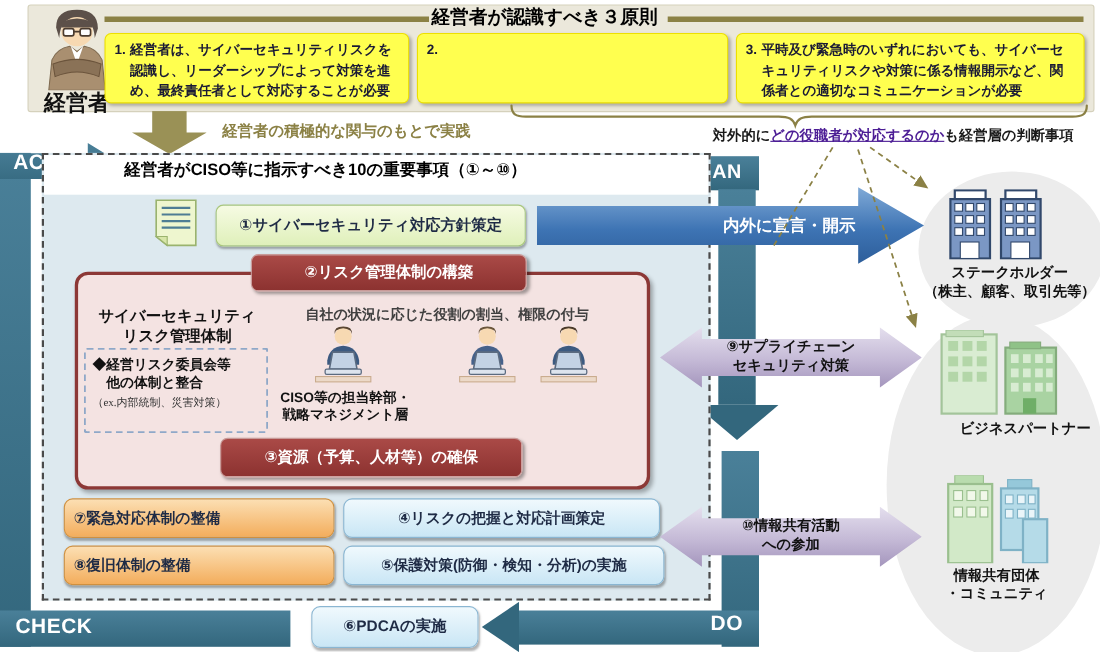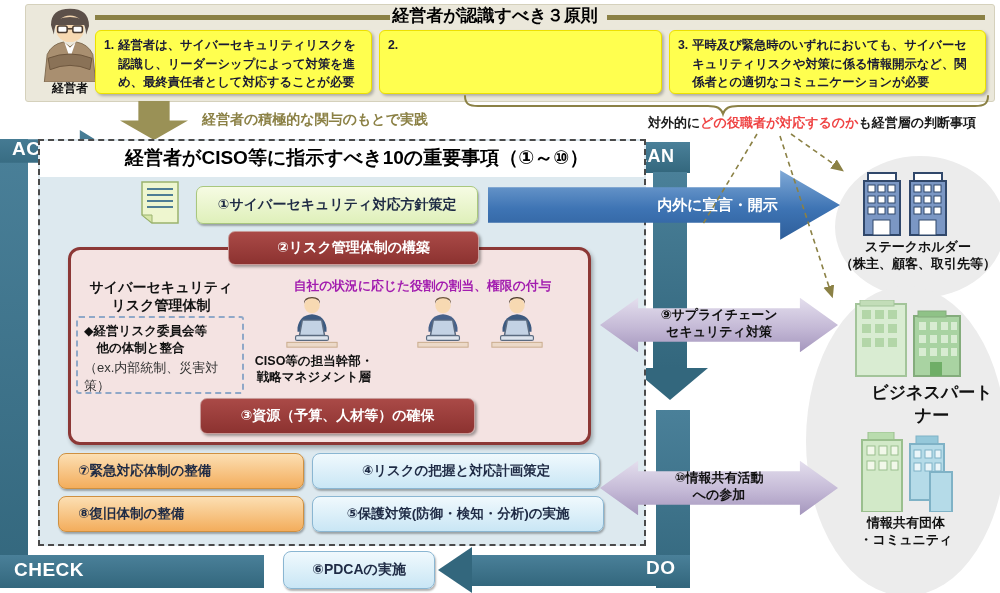--- a/index.html
+++ b/index.html
@@ -22,31 +22,31 @@
   .mainbox{background:#dde9ef;border:2px dashed #4a4a4a;}
   .btn-green{background:linear-gradient(180deg,#f6fbe3,#dff0ba);border:1px solid #a9c77d;border-radius:7px;
              box-shadow:1px 2px 2px rgba(0,0,0,.3);}
   .btn-blue{background:linear-gradient(180deg,#f0f9fd,#c9e6f5);border:1px solid #8ab6d2;border-radius:8px;
             box-shadow:1px 2px 2px rgba(0,0,0,.3);}
   .btn-orange{background:linear-gradient(180deg,#fcdfb3,#f3ad5c);border:1px solid #cf9040;border-radius:8px;
               box-shadow:1px 2px 2px rgba(0,0,0,.3);}
   .ribbon{background:linear-gradient(180deg,#aa4a47,#8c3230);border:1px solid #c89a98;border-radius:7px;
           box-shadow:2px 2px 3px rgba(0,0,0,.35);color:#fff;font-weight:bold;text-align:left;}
   .btxt{font-weight:bold;color:#1f2b45;display:flex;align-items:center;justify-content:center;height:100%;}
-  .btxt-l{font-weight:bold;color:#1f2b45;display:flex;align-items:center;height:100%;padding-left:19px;box-sizing:border-box;}
+  .btxt-l{font-weight:bold;color:#1f2b45;display:flex;align-items:center;height:100%;padding-left:8px;box-sizing:border-box;}
   .pink{background:#f4e3e2;border:3px solid #8c3836;border-radius:12px;box-shadow:2px 3px 4px rgba(0,0,0,.3);}
   .alignbox{border:2px dashed #8fa8c8;border-radius:3px;padding:5px 4px 3px 6px;box-sizing:border-box;}
   .ellipse{background:#ececec;border-radius:50%;}
   .blue-arrow{background:linear-gradient(180deg,#84add9 0%,#3e74b4 55%,#2c5c98 100%);
     clip-path:polygon(0 26%,83% 26%,83% 3%,100% 50%,83% 97%,83% 74%,0 74%);}
   .purple-arrow{background:linear-gradient(180deg,#e6e1ef 0%,#c4b9d6 55%,#a293bb 100%);
     clip-path:polygon(0 50%,16% 3%,16% 21%,84% 21%,84% 3%,100% 50%,84% 97%,84% 79%,16% 79%,16% 97%);
     filter:drop-shadow(1px 2px 1px rgba(0,0,0,.25));}
   .olive-txt{color:#8b8145;font-weight:bold;}
-  .link-ul{color:#ef4444;}
+  .link-ul{color:#4c1d95;text-decoration:underline;}
 </style>
 </head>
 <body>
 
 <div id="stage">
 
   <div class="a ellipse" style="left:835px;top:156px;width:170px;height:142px;"></div>
   <div class="a ellipse" style="left:806px;top:286px;width:200px;height:310px;"></div>
 
   <div class="a banner" style="left:25px;top:4px;width:968px;height:96px;"></div>
@@ -55,21 +55,21 @@
     <path d="M20,20 Q20,3 40,3 Q60,3 60,21 L57,30 Q56,11 40,11 Q24,11 23,30 Z" fill="#5c5049"></path>
     <ellipse cx="40" cy="24" rx="15" ry="14" fill="#f7d9b2"></ellipse>
     <path d="M25,15 Q40,8 55,15 L55,20 L25,20 Z" fill="#5c5049"></path>
     <rect x="27" y="21" width="10" height="7" rx="2" fill="#fdfdfd" stroke="#4a3b2f" stroke-width="1.6"></rect>
     <rect x="43" y="21" width="10" height="7" rx="2" fill="#fdfdfd" stroke="#4a3b2f" stroke-width="1.6"></rect>
     <line x1="37" y1="24" x2="43" y2="24" stroke="#4a3b2f" stroke-width="1.6"></line>
     <path d="M13,80 L16,51 Q21,40 33,38 L40,43 L47,38 Q59,40 64,51 L67,80 Z" fill="#a98f70" stroke="#7e6a50" stroke-width="1"></path>
     <path d="M34,38 L40,44 L46,38 L41,52 L39,52 Z" fill="#fff"></path>
     <path d="M17,55 Q40,46 63,55 L61,67 Q40,58 19,67 Z" fill="#8a7257" stroke="#6b543c" stroke-width="1"></path>
   </svg>
-  <div class="a b ctr" style="left:18px;top:80px;width:104px;font-size:12px;color:#111;">経営者</div>
+  <div class="a b ctr" style="left:18px;top:80px;width:104px;font-size:20px;color:#111;">経営者</div>
 
   <div class="a tbar" style="left:95px;top:15px;width:295px;"></div>
   <div class="a b ctr" style="left:385px;top:4px;width:220px;font-size:17px;color:#000;">経営者が認識すべき３原則</div>
   <div class="a tbar" style="left:607px;top:15px;width:378px;"></div>
 
   <div class="a ybox" style="left:95px;top:30px;width:277px;height:64px;box-sizing:border-box;">
     <span>1.</span>
     <span>経営者は、サイバーセキュリティリスクを認識し、リーダーシップによって対策を進め、最終責任者として対応することが必要</span>
   </div>
   <div class="a ybox" style="left:379px;top:30px;width:283px;height:64px;box-sizing:border-box;">
@@ -103,21 +103,21 @@
   <div class="a" style="left:632px;top:368px;width:76px;height:32px;background:#33677d;clip-path:polygon(0 0,100% 0,50% 100%);"></div>
   <div class="a teal" style="left:656px;top:410px;width:34px;height:178px;"></div>
 
   <div class="a teal" style="left:470px;top:555px;width:220px;height:31px;"></div>
   <div class="a" style="left:438px;top:547px;width:34px;height:46px;background:#33677d;clip-path:polygon(100% 0,100% 100%,0 50%);"></div>
   <div class="a pdca-label" style="left:646px;top:557px;">DO</div>
 
   <div class="a mainbox" style="left:38px;top:139px;width:604px;height:403px;">
     <div class="a" style="left:0;top:0;width:100%;height:36px;background:#fff;"></div>
   </div>
-  <div class="a b" style="left:125px;top:145px;width:520px;font-size:19px;color:#000;">経営者がCISO等に指示すべき10の重要事項（①～⑩）</div>
+  <div class="a b" style="left:113px;top:145px;width:520px;font-size:15px;color:#000;">経営者がCISO等に指示すべき10の重要事項（①～⑩）</div>
 
   <svg class="a" style="left:140px;top:180px;" width="40" height="45" viewBox="0 0 40 45">
     <path d="M2,2 L38,2 L38,43 L12,43 L2,35 Z" fill="#eef6cf" stroke="#9ab36e" stroke-width="1.5"></path>
     <path d="M2,35 L12,35 L12,43 Z" fill="#d7e6a8" stroke="#9ab36e" stroke-width="1"></path>
     <line x1="7" y1="9" x2="33" y2="9" stroke="#4e7d94" stroke-width="2"></line>
     <line x1="7" y1="15" x2="33" y2="15" stroke="#4e7d94" stroke-width="2"></line>
     <line x1="7" y1="21" x2="33" y2="21" stroke="#4e7d94" stroke-width="2"></line>
     <line x1="7" y1="27" x2="33" y2="27" stroke="#4e7d94" stroke-width="2"></line>
   </svg>
 
@@ -126,28 +126,28 @@
   </div>
 
   <div class="a blue-arrow" style="left:488px;top:168px;width:352px;height:74px;"></div>
   <div class="a b ctr" style="left:610px;top:196px;width:215px;font-size:15px;color:#fff;">内外に宣言・開示</div>
 
   <div class="a ribbon" style="left:228px;top:231px;width:249px;height:32px;z-index:2;">
     <div class="btxt" style="font-size:14px;color:#fff;">②リスク管理体制の構築</div>
   </div>
   <div class="a pink" style="left:68px;top:247px;width:523px;height:198px;box-sizing:border-box;"></div>
 
-  <div class="a b ctr" style="left:255px;top:278px;width:335px;font-size:12.8px;color:#a21caf;">自社の状況に応じた役割の割当、権限の付与</div>
+  <div class="a b ctr" style="left:239px;top:278px;width:335px;font-size:12.8px;color:#404040;">自社の状況に応じた役割の割当、権限の付与</div>
   <div class="a b ctr pre" style="left:80px;top:278px;width:162px;font-size:14px;line-height:18px;color:#111;">サイバーセキュリティ
 リスク管理体制</div>
 
-  <div class="a alignbox" style="left:76px;top:316px;width:168px;height:78px;">
+  <div class="a alignbox" style="left:76px;top:316px;width:168px;height:78px;font-family:Liberation Serif, serif;">
     <div class="b pre" style="font-size:12.5px;line-height:17px;color:#111;">◆経営リスク委員会等
 　他の体制と整合</div>
-    <div style="font-size:13px;color:#333;margin-top:2px;">（ex.内部統制、災害対策）</div>
+    <div style="font-size:10px;color:#333;margin-top:2px;">（ex.内部統制、災害対策）</div>
   </div>
 
   <svg class="a" style="left:283px;top:294px;" width="58" height="58" viewBox="0 0 60 58">
     <circle cx="30" cy="11" r="8" fill="#f7d9b2"></circle>
       <path d="M22,9 Q21,2 30,2 Q39,2 38,9 L37,6 Q30,1 23,6 Z" fill="#5a4632"></path>
     <path d="M15,34 Q17,21 30,20 Q43,21 45,34 L45,38 L15,38 Z" fill="#3c5a80"></path>
     <path d="M20,26 L40,26 L43,42 L17,42 Z" fill="#c3d2e4" stroke="#5b6b80" stroke-width="1.5"></path>
     <rect x="13" y="42" width="34" height="5" rx="1.5" fill="#dde4ee" stroke="#5b6b80" stroke-width="1.2"></rect>
     <rect x="4" y="49" width="52" height="5" fill="#ecd9c8" stroke="#c9ab8c" stroke-width="1"></rect>
   </svg>
@@ -226,21 +226,21 @@
         <rect x="6" y="24" width="7" height="7"></rect>
           <rect x="16" y="24" width="7" height="7"></rect>
           <rect x="26" y="24" width="7" height="7"></rect>
         <rect x="6" y="35" width="7" height="7"></rect>
           <rect x="16" y="35" width="7" height="7"></rect>
           <rect x="26" y="35" width="7" height="7"></rect>
         <rect x="11" y="48" width="17" height="15"></rect>
       </g>
     </g>
   </svg>
-  <div class="a b ctr pre" style="left:836px;top:239px;width:164px;font-size:13px;line-height:17px;color:#111;font-family:Liberation Mono, monospace;">ステークホルダー
+  <div class="a b ctr pre" style="left:836px;top:239px;width:164px;font-size:13px;line-height:17px;color:#111;">ステークホルダー
 （株主、顧客、取引先等）</div>
 
   <svg class="a" style="left:850px;top:300px;" width="120" height="78" viewBox="0 0 120 78">
     <rect x="6" y="4" width="50" height="72" fill="#d9ecd2" stroke="#a3c49a" stroke-width="2"></rect>
     <rect x="10" y="0" width="34" height="6" fill="#c2ddb8" stroke="#a3c49a" stroke-width="1"></rect>
     <g fill="#b3d6a8">
       <rect x="12" y="10" width="9" height="9"></rect>
         <rect x="25" y="10" width="9" height="9"></rect>
         <rect x="38" y="10" width="9" height="9"></rect>
       <rect x="12" y="24" width="9" height="9"></rect>
@@ -261,21 +261,21 @@
         <rect x="80" y="35" width="7" height="8"></rect>
         <rect x="91" y="35" width="7" height="8"></rect>
         <rect x="101" y="35" width="6" height="8"></rect>
       <rect x="69" y="48" width="7" height="8"></rect>
         <rect x="80" y="48" width="7" height="8"></rect>
         <rect x="91" y="48" width="7" height="8"></rect>
         <rect x="101" y="48" width="6" height="8"></rect>
       <rect x="80" y="62" width="12" height="14" fill="#6fae67"></rect>
     </g>
   </svg>
-  <div class="a b ctr" style="left:864px;top:381px;width:136px;font-size:17px;color:#111;">ビジネスパートナー</div>
+  <div class="a b ctr" style="left:864px;top:381px;width:136px;font-size:13px;color:#111;">ビジネスパートナー</div>
 
   <svg class="a" style="left:858px;top:432px;" width="98" height="80" viewBox="0 0 98 80">
     <rect x="10" y="0" width="26" height="8" fill="#b9dcae" stroke="#9abf8e" stroke-width="1"></rect>
     <rect x="4" y="8" width="40" height="72" fill="#d2e9c8" stroke="#9abf8e" stroke-width="2"></rect>
     <g fill="#f2f8ea" stroke="#9abf8e" stroke-width="1">
       <rect x="9" y="14" width="8" height="9"></rect>
         <rect x="21" y="14" width="8" height="9"></rect>
         <rect x="33" y="14" width="7" height="9"></rect>
       <rect x="9" y="29" width="8" height="9"></rect>
         <rect x="21" y="29" width="8" height="9"></rect>

